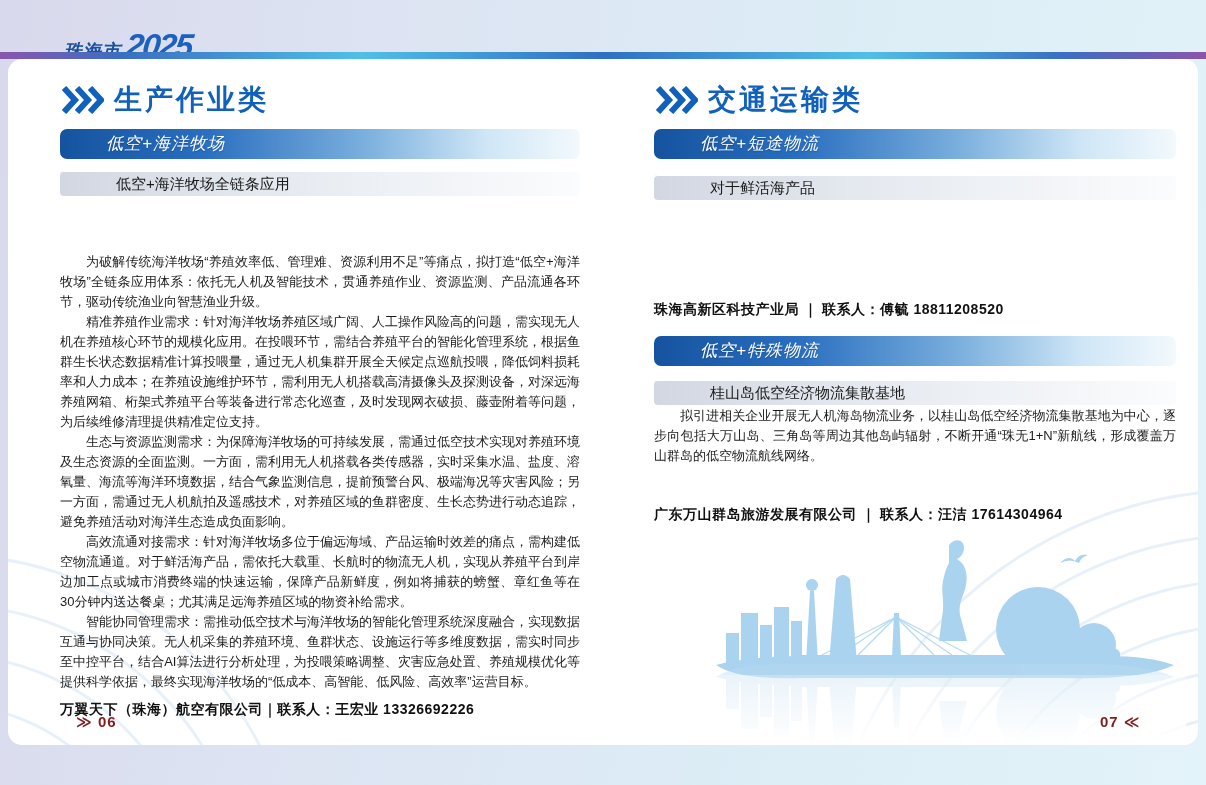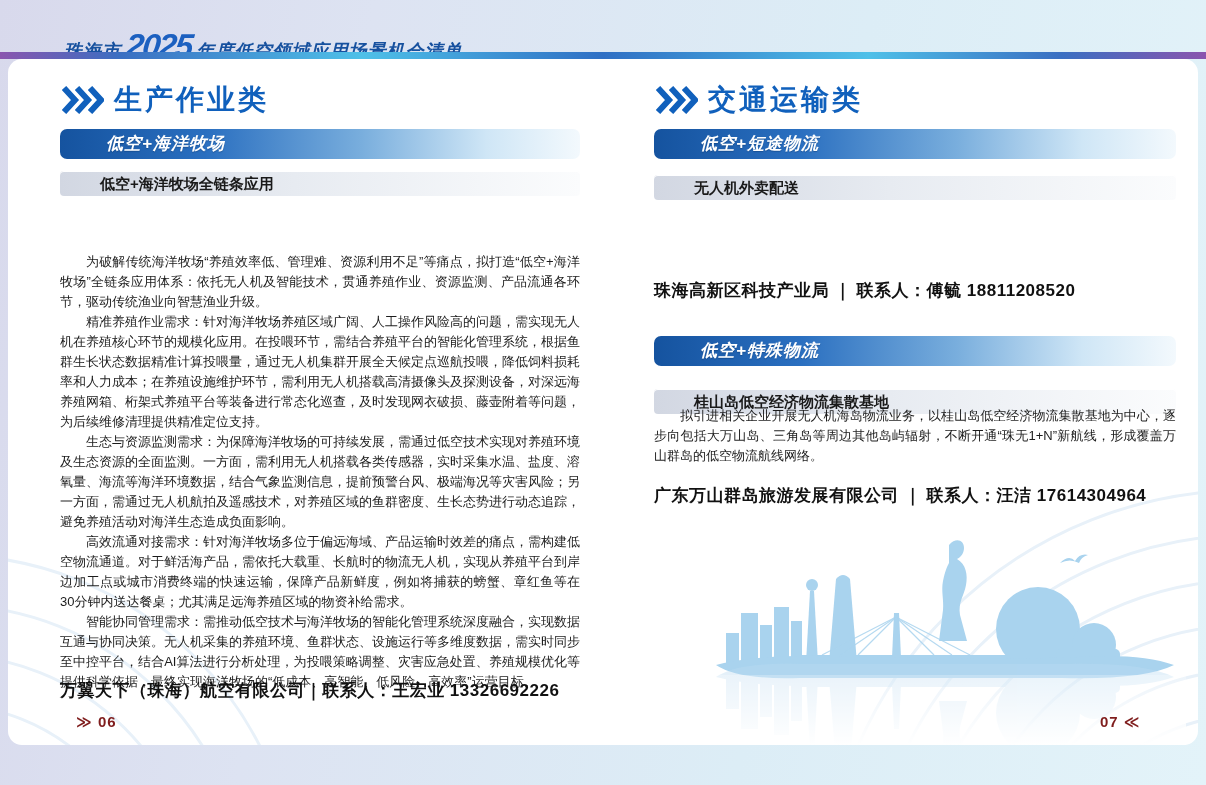--- a/index.html
+++ b/index.html
@@ -18,43 +18,42 @@
   
   .card{position:absolute;left:8px;top:59px;width:1190px;height:686px;background:#ffffff;
     border-radius:14px;overflow:hidden;}
   .arcs{position:absolute;left:0;bottom:0;pointer-events:none;}
   
   .section-heading{position:absolute;display:flex;align-items:center;gap:10px;color:#1060bc;}
   .section-heading .txt{font-size:28px;font-weight:900;letter-spacing:3px;}
   
   .cat-bar{position:absolute;height:30px;border-radius:7px;
     background:linear-gradient(90deg,#15539f 0%,#2a6fc0 28%,#79aedd 58%,#cfe6f6 82%,#f3f9fd 100%);
-    color:#fff;font-style:italic;font-weight:bold;font-size:17px;line-height:30px;
+    color:#fff;font-style:italic;font-weight:normal;font-size:17px;line-height:30px;
     padding-left:46px;letter-spacing:1px;box-sizing:border-box;text-shadow:0 1px 1px rgba(0,40,90,.35);}
   .sub-bar{position:absolute;height:25px;border-radius:4px;
     background:linear-gradient(90deg,#d2d7e2 0%,#e7ebf1 45%,#fbfcfd 100%);
-    color:#1a1a1a;font-weight:bold;font-size:15px;line-height:25px;
-    padding-left:40px;box-sizing:border-box;box-shadow:inset 0 1px 0 #ffffff;}
+    color:#1a1a1a;font-weight:normal;font-size:15px;line-height:25px;
+    padding-left:56px;box-sizing:border-box;box-shadow:inset 0 1px 0 #ffffff;}
   
   .body-text{position:absolute;font-size:13px;line-height:20px;color:#1c1c1c;text-align:justify;}
   .body-text p{margin:0;text-indent:2em;}
-  .contact{position:absolute;font-size:17px;font-weight:bold;color:#111;letter-spacing:.5px;}
+  .contact{position:absolute;font-size:14px;font-weight:bold;color:#111;letter-spacing:.5px;margin-top:22px;}
   
   .pagenum{position:absolute;font-size:15px;font-weight:bold;color:#7f1d1d;letter-spacing:1px;text-align:right;}
   .skyline{position:absolute;pointer-events:none;}
 </style>
 </head>
 <body>
 
 <div class="page">
 
   <div class="doc-title">
     <span class="t-prefix">珠海市</span>
     <span class="t-year">2025</span>
-    <span class="t-suffix">年度低空领域应用场景机会清单</span>
   </div>
   <div class="stripe"></div>
 
   <div class="card">
 
     <svg class="arcs" width="1190" height="260" viewBox="0 0 1190 260">
       <g fill="none" stroke="#e8f1f9" stroke-width="3">
         <circle cx="1240" cy="430" r="200"></circle>
           <circle cx="1240" cy="430" r="245"></circle>
         <circle cx="1240" cy="430" r="290"></circle>
@@ -99,28 +98,28 @@
           <path d="M4 2 L15 14 L4 26"></path>
             <path d="M17 2 L28 14 L17 26"></path>
             <path d="M30 2 L41 14 L30 26"></path>
         </g>
       </svg>
       <span class="txt">交通运输类</span>
     </div>
 
     <div class="cat-bar" style="left:646px;top:70px;width:522px;">低空+短途物流</div>
 
-    <div class="sub-bar" style="left:646px;top:116px;width:522px;">无人机外卖配送</div>
+    <div class="sub-bar" style="left:646px;top:116px;width:522px;">对于鲜活海产品</div>
 
 
     <div class="contact" style="left:646px;top:220px;">珠海高新区科技产业局 ｜ 联系人：傅毓 18811208520</div>
 
     <div class="cat-bar" style="left:646px;top:277px;width:522px;">低空+特殊物流</div>
 
-    <div class="sub-bar" style="left:646px;top:330px;width:522px;">桂山岛低空经济物流集散基地</div>
+    <div class="sub-bar" style="left:646px;top:321px;width:522px;">桂山岛低空经济物流集散基地</div>
 
     <div class="body-text" style="left:646px;top:347px;width:522px;">
       <p>拟引进相关企业开展无人机海岛物流业务，以桂山岛低空经济物流集散基地为中心，逐步向包括大万山岛、三角岛等周边其他岛屿辐射，不断开通“珠无1+N”新航线，形成覆盖万山群岛的低空物流航线网络。</p>
     </div>
 
     <div class="contact" style="left:646px;top:425px;">广东万山群岛旅游发展有限公司 ｜ 联系人：汪洁 17614304964</div>
 
     <svg class="skyline" style="left:700px;top:478px;" width="478" height="208" viewBox="0 0 478 208">
       <defs>
         <g id="city">

